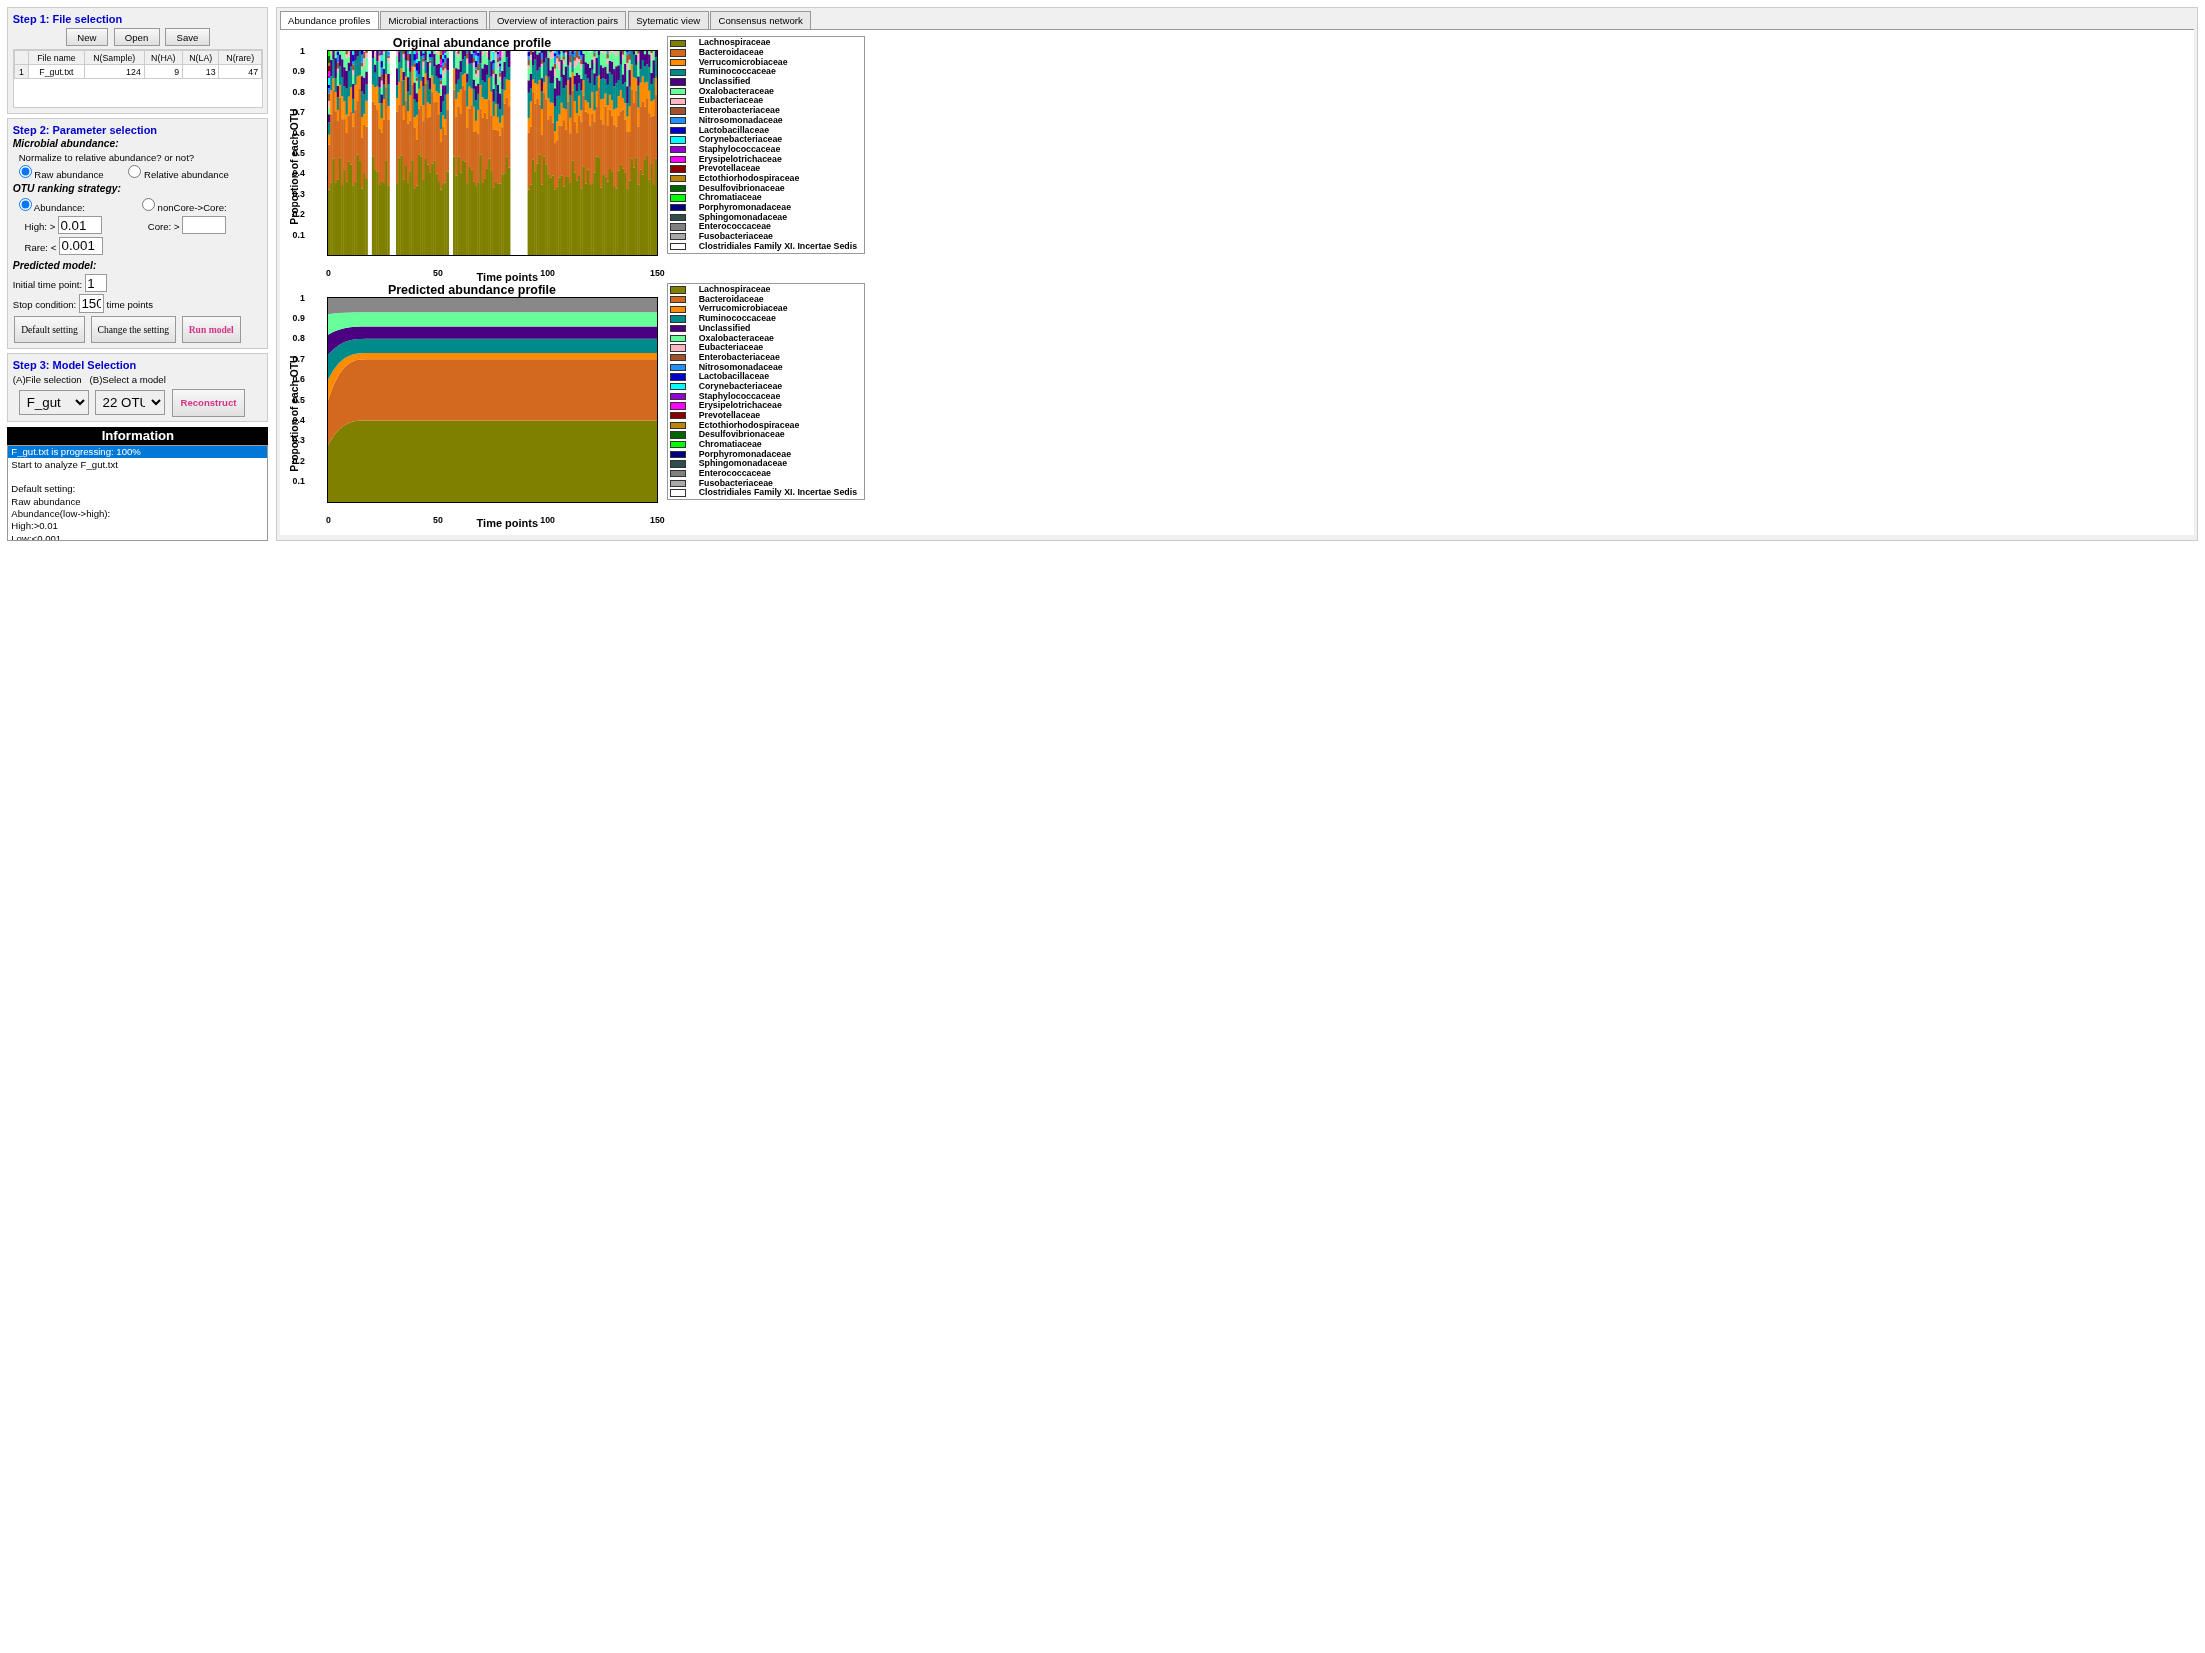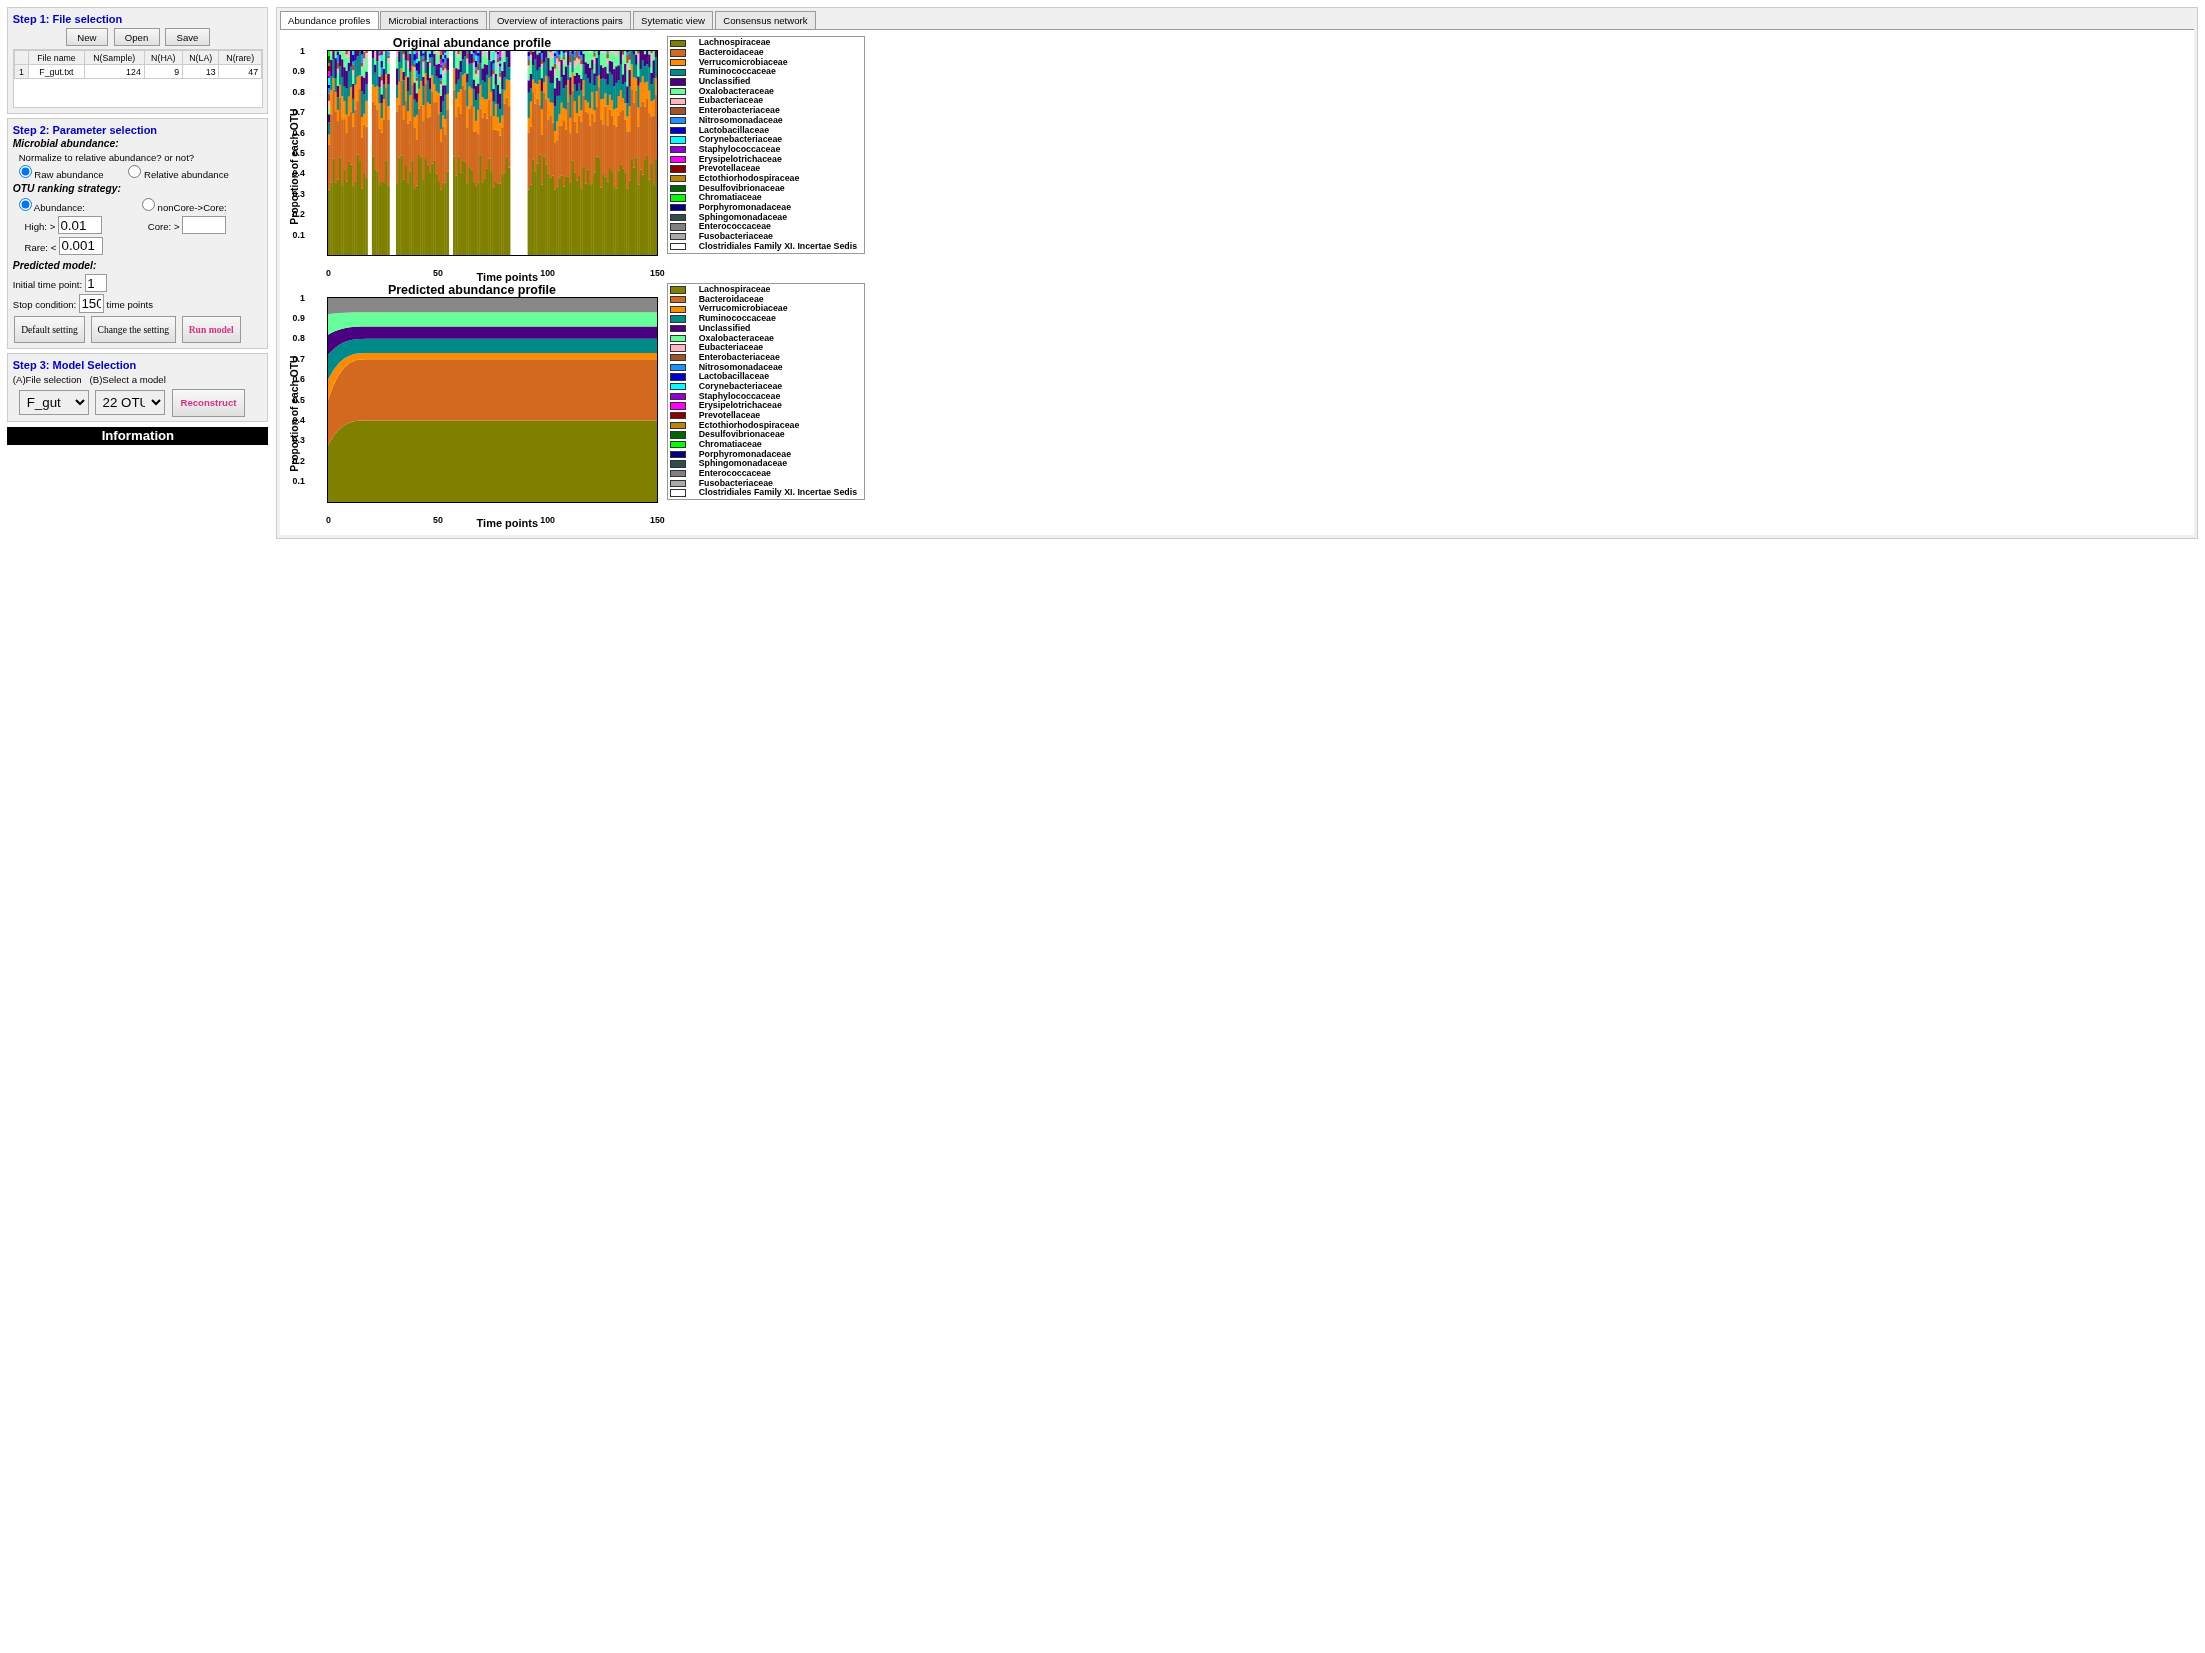--- a/index.html
+++ b/index.html
@@ -130,28 +130,38 @@
       <div class="sub-label"><span>(A)File selection</span>&nbsp;&nbsp;&nbsp;<span>(B)Select a model</span></div>
       <div class="model-sel-row">
         <select><option>F_gut</option></select>
         <select><option>22 OTUs</option></select>
         <button class="btn btn-pink" style="padding:7.4px 7.4px">Reconstruct</button>
       </div>
     </div>
 
     <div>
       <div class="info-header">Information</div>
+      <div class="info-box" id="info-box">
+          <div class="info-line info-highlight">F_gut.txt is progressing: 100%</div>
+          <div class="info-line">Start to analyze F_gut.txt</div>
+          <div class="info-line">&nbsp;</div>
+          <div class="info-line">Default setting:</div>
+          <div class="info-line"> Raw abundance</div>
+          <div class="info-line"> Abundance(low-&gt;high):</div>
+          <div class="info-line">  High:&gt;0.01</div>
+          <div class="info-line">  Low:&lt;0.001</div>
+        </div>
     </div>
   </div>
 
   <div class="right-panel">
     <div class="tabs" id="tabs">
         <div class="tab active">Abundance profiles</div>
         <div class="tab">Microbial interactions</div>
-        <div class="tab">Overview of interactions pairs</div>
+        <div class="tab">Overview of interaction pairs</div>
         <div class="tab">Sytematic view</div>
         <div class="tab">Consensus network</div>
       </div>
     <div class="chart-area">
 
       <div class="chart-row">
         <div class="chart-box">
           <div class="chart-title">Original abundance profile</div>
           <div class="plot-wrap">
             <div class="ylabel">Proportion of each OTU</div>

